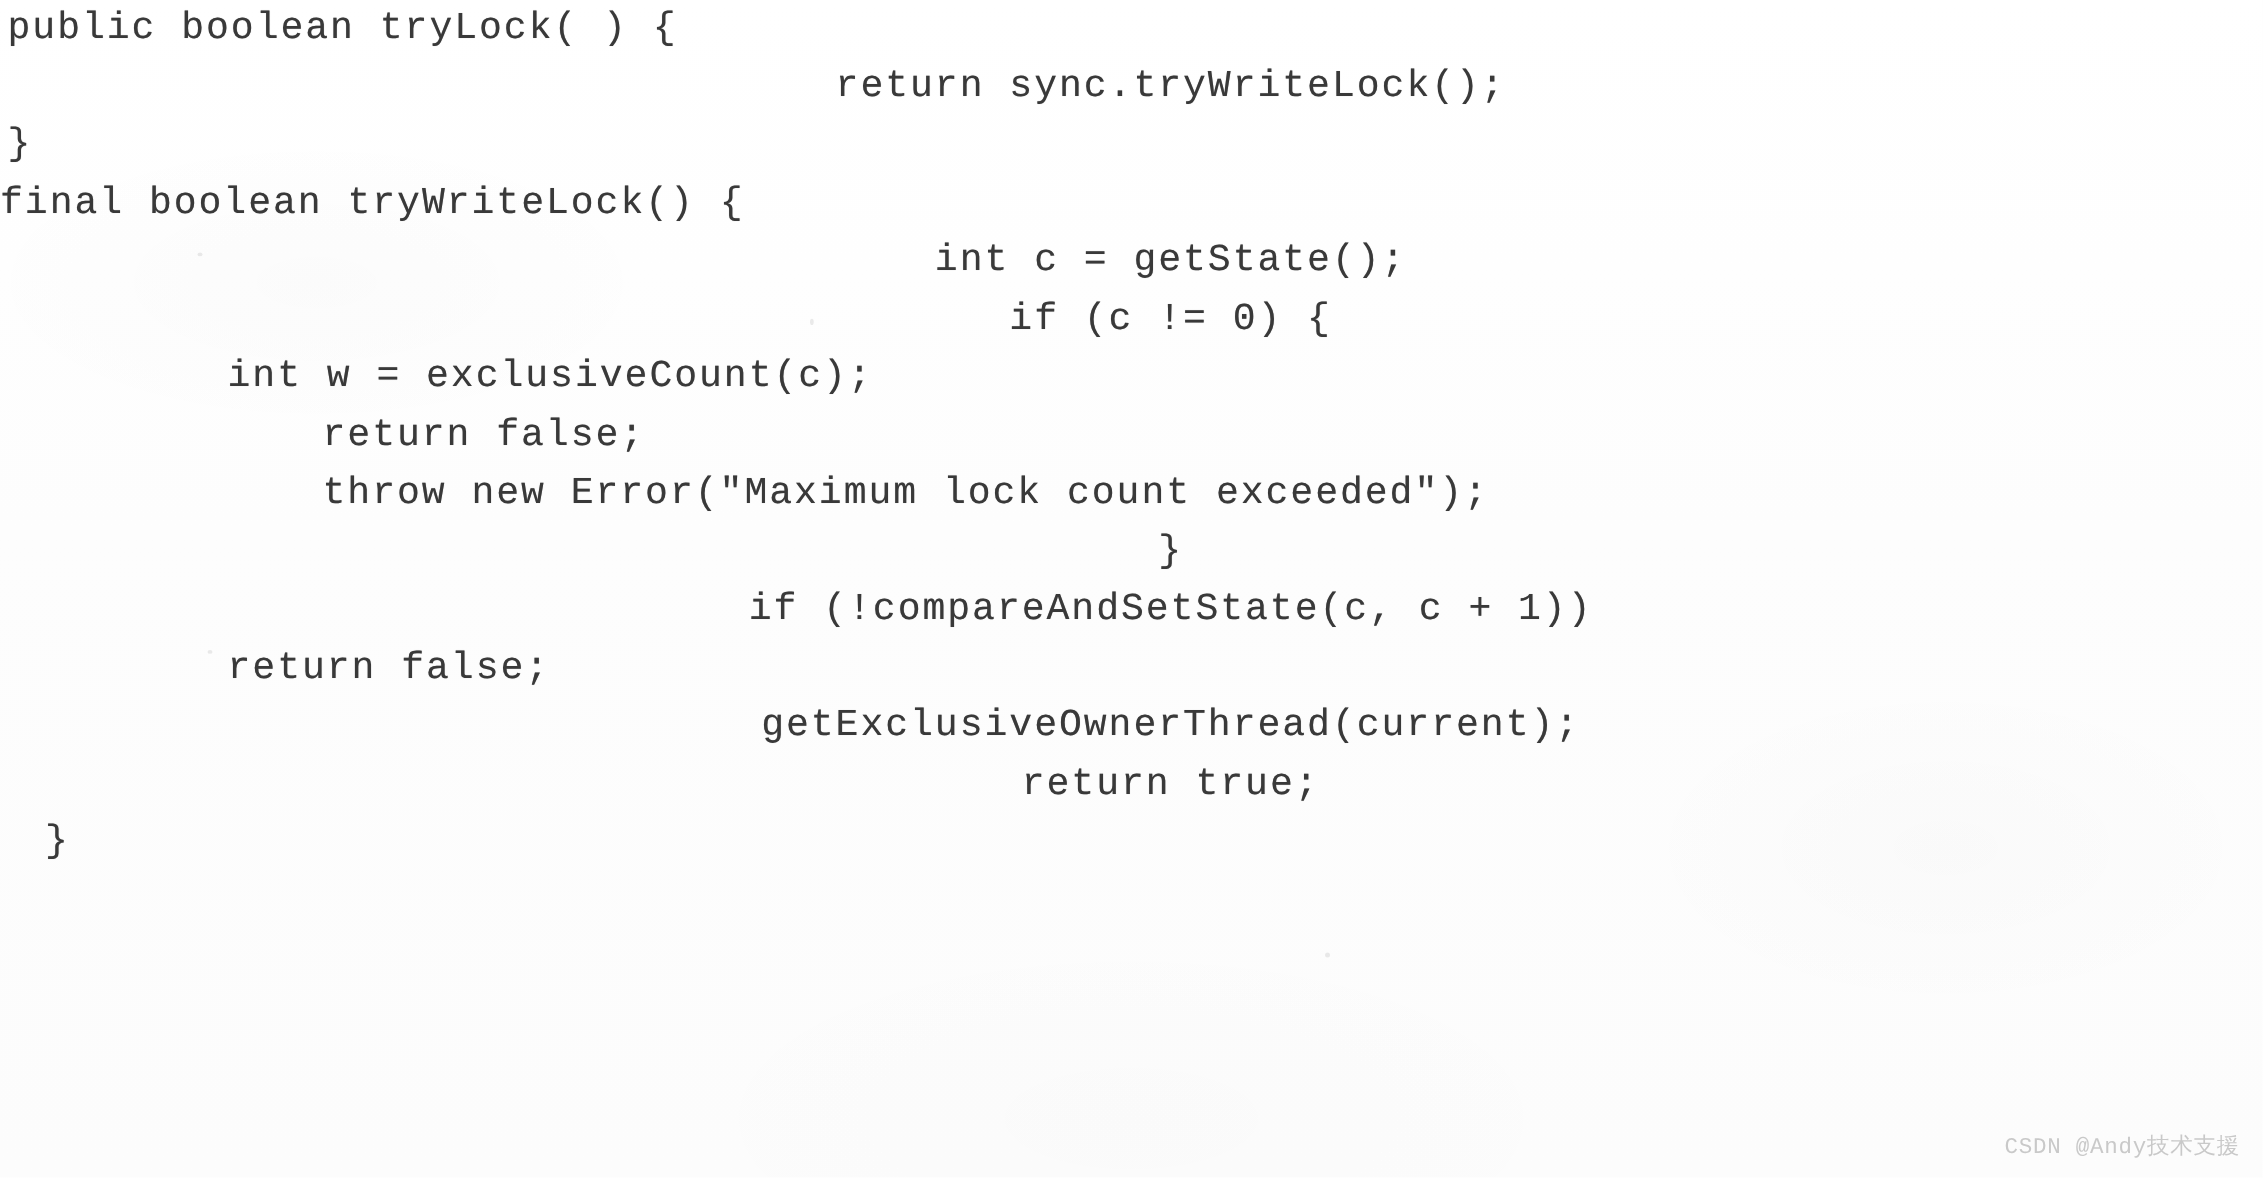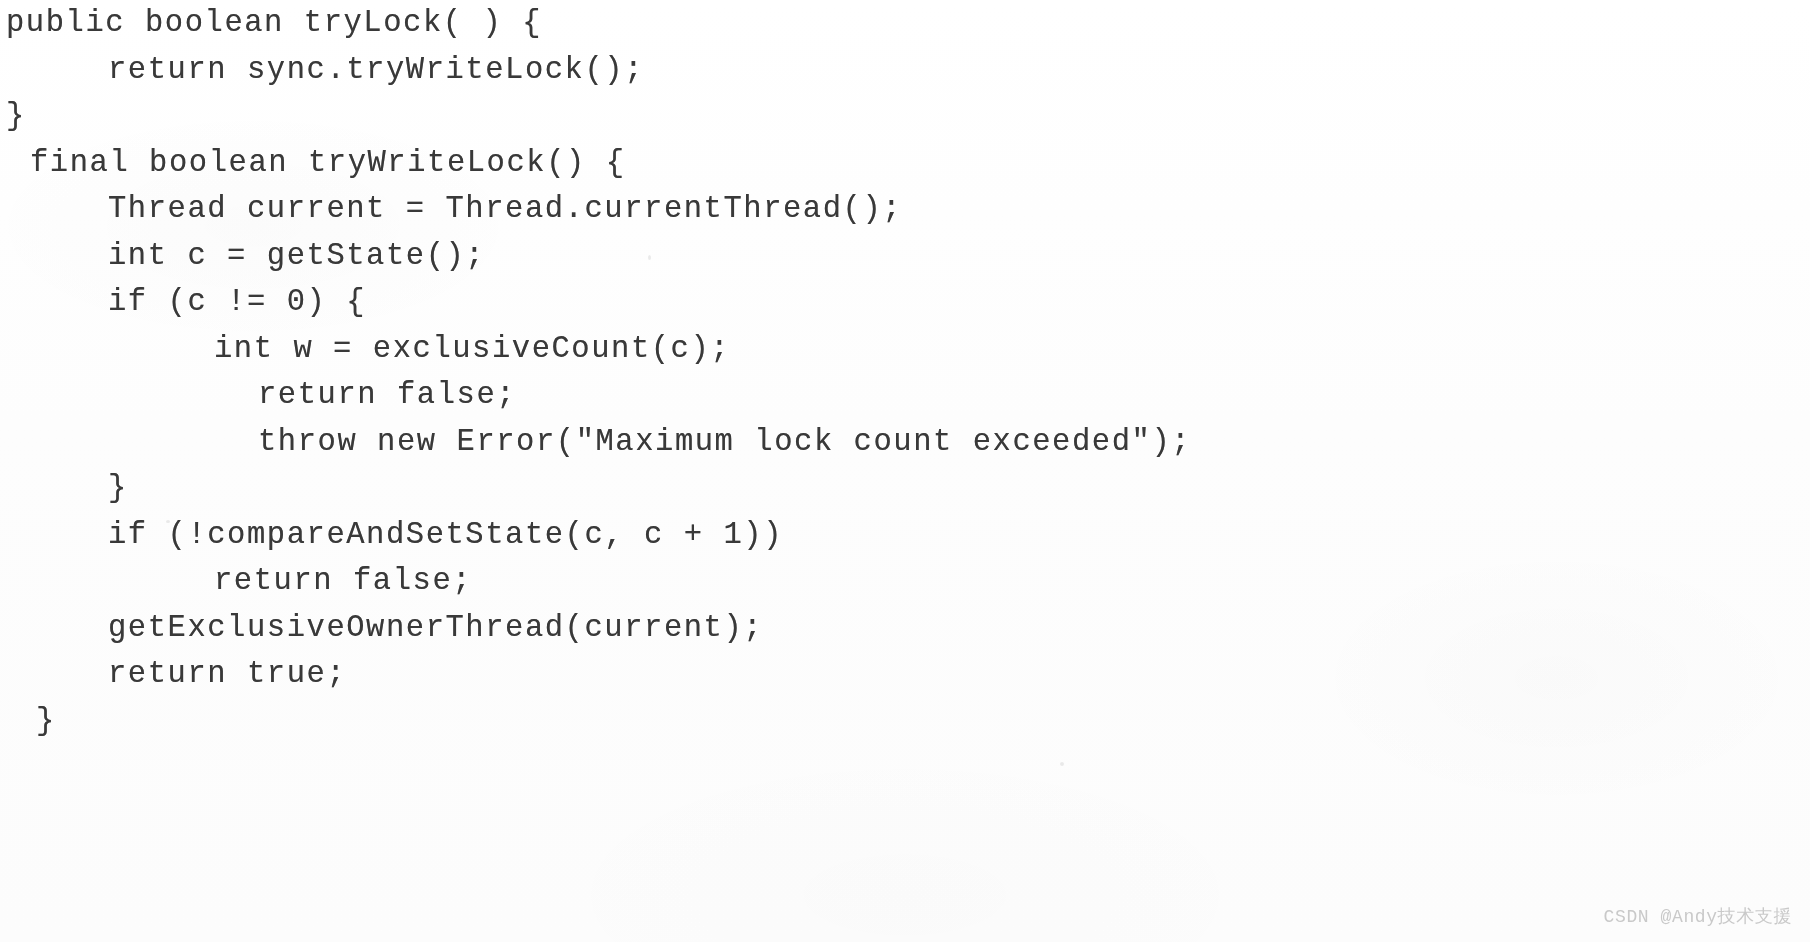--- a/index.html
+++ b/index.html
@@ -55,23 +55,23 @@
     letter-spacing: 1.55px;
     color: #2b2b2b;
     -webkit-font-smoothing: antialiased;
     
     text-shadow: 0 0 0.55px rgba(60,60,60,0.55);
     opacity: 0.93;
   }
 
   
   .ind0  { padding-left: 6px; }
-  .ind-h { padding-left: 30px; }
-  .ind1  { padding-left: 108px; }
-  .ind2  { padding-left: 182px; margin-left: 32px; }
+  .ind-h { }
+  .ind1  { padding-left: 64px; text-align: center; }
+  .ind2  { padding-left: 182px; }
   .ind3  { padding-left: 258px; }
   .ind-b { padding-left: 36px; }
 
   .watermark {
     position: absolute;
     right: 18px;
     bottom: 14px;
     font-family: Liberation Mono, monospace;
     font-size: 18px;
     letter-spacing: 0.6px;
@@ -97,21 +97,20 @@
   <div class="speck" style="left:158px; top:202px; width:4px; height:3px;"></div>
   <div class="speck" style="left:166px; top:520px; width:4px; height:3px;"></div>
   <div class="speck" style="left:1060px; top:762px; width:4px; height:4px;"></div>
   <div class="speck" style="left:648px; top:255px; width:3px; height:5px;"></div>
 
   <div class="code-block" id="code-listing">
       <div class="code-line ind0">public boolean tryLock( ) {</div>
       <div class="code-line ind1">return sync.tryWriteLock();</div>
       <div class="code-line ind0">}</div>
       <div class="code-line ind-h">final boolean tryWriteLock() {</div>
-      <div class="code-line ind1">Thread current = Thread.currentThread();</div>
       <div class="code-line ind1">int c = getState();</div>
       <div class="code-line ind1">if (c != 0) {</div>
       <div class="code-line ind2">int w = exclusiveCount(c);</div>
       <div class="code-line ind3">return false;</div>
       <div class="code-line ind3">throw new Error("Maximum lock count exceeded");</div>
       <div class="code-line ind1">}</div>
       <div class="code-line ind1">if (!compareAndSetState(c, c + 1))</div>
       <div class="code-line ind2">return false;</div>
       <div class="code-line ind1">getExclusiveOwnerThread(current);</div>
       <div class="code-line ind1">return true;</div>

